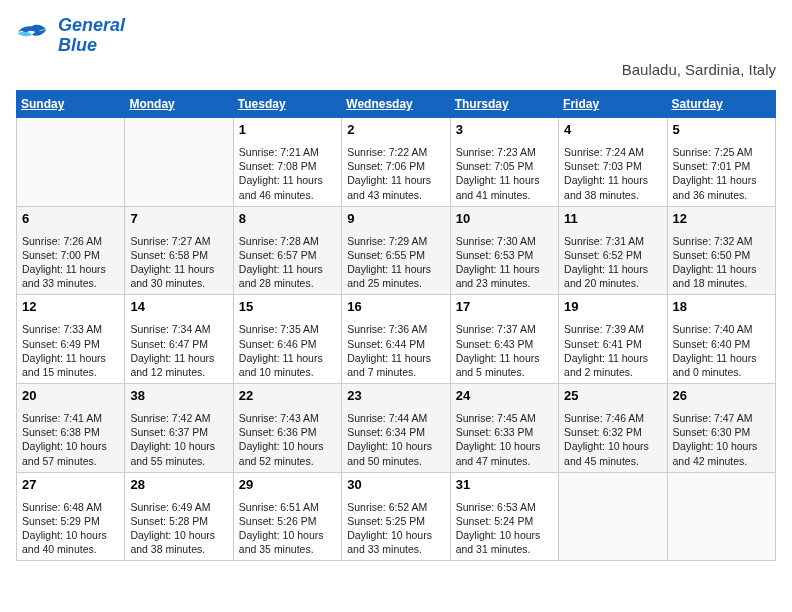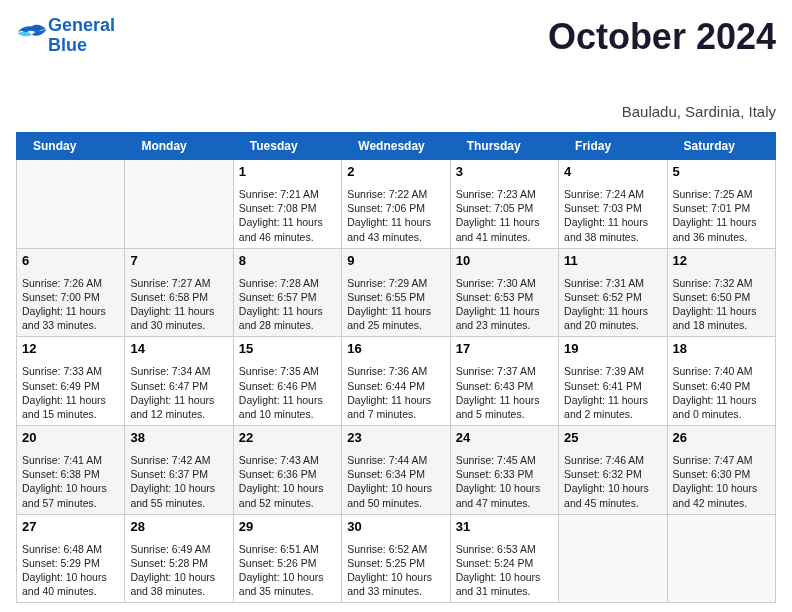--- a/index.html
+++ b/index.html
@@ -12,21 +12,22 @@
     }
     .header {
       display: flex;
       justify-content: space-between;
       align-items: flex-start;
       margin-bottom: 12px;
     }
     .logo {
       display: flex;
       align-items: center;
-      gap: 0;
+      gap: 10px;
+      font-style: italic;
     }
     .logo-text {
       font-size: 18px;
       font-weight: bold;
       color: #1a1a2e;
       line-height: 1.1;
     }
     .logo-text span {
       color: #1565c0;
     }
@@ -48,25 +49,26 @@
       margin-top: 45px;
     }
     table {
       width: 100%;
       border-collapse: collapse;
       font-size: 11px;
     }
     th {
       background-color: #1565c0;
       color: #fff;
-      padding: 6px 16px;
+      padding: 6px 4px;
       text-align: left;
       font-size: 12px;
       font-weight: bold;
       border: 1px solid #1565c0;
+      text-decoration: underline;
     }
     td {
       border: 1px solid #ccc;
       padding: 4px 5px;
       vertical-align: top;
       width: calc(100% / 7);
       min-height: 80px;
       background: #fff;
     }
     td.empty {
@@ -102,21 +104,20 @@
       <path d="M18 14 C16 10, 8 9, 2 12 C6 16, 14 16, 18 14Z" fill="#4fc3f7"></path>
     </svg>
     <div>
       <div class="logo-text">
         <span>General</span><br>
         <span>Blue</span>
       </div>
     </div>
   </div>
   <div class="title-block">
-    <div class="month-title">October 2024</div>
     <div class="subtitle">Bauladu, Sardinia, Italy</div>
   </div>
 </div>
 
 <table>
   <thead>
     <tr>
     <th>Sunday</th>
         <th>Monday</th>
         <th>Tuesday</th>

